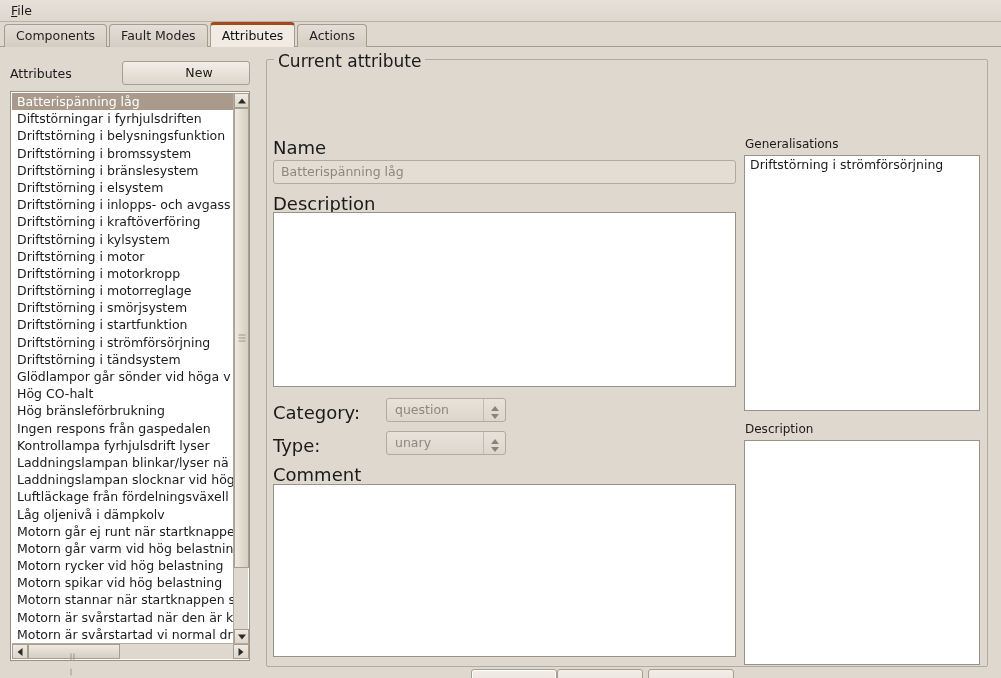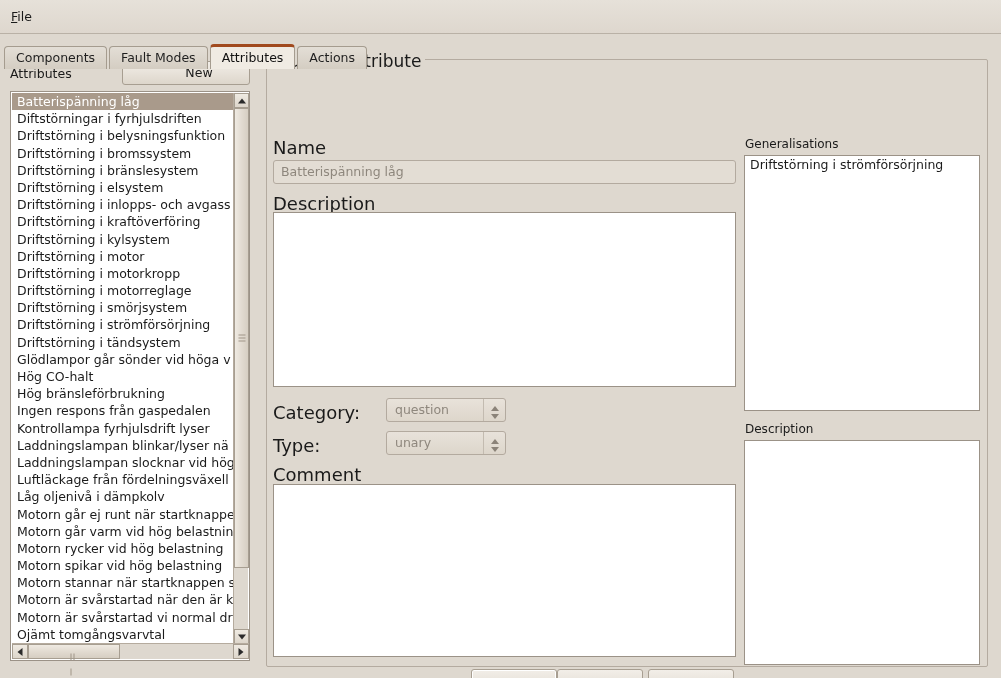--- a/index.html
+++ b/index.html
@@ -13,21 +13,21 @@
     overflow: hidden;
     font-family: "DejaVu Sans", "Liberation Sans", sans-serif;
     font-size: 12.5px;
     color: #1a1a1a;
     position: relative;
     -webkit-font-smoothing: antialiased;
   }
 
   
   #menubar {
-    height: 34px;
+    height: 22px;
     background: linear-gradient(to bottom, #e6e1d9 0%, #ded7ce 100%);
     border-bottom: 1px solid #b9b1a6;
     display: flex;
     align-items: center;
     padding-left: 7px;
     box-sizing: border-box;
   }
   .menu-item {
     padding: 2px 7px 2px 4px;
     font-size: 12.5px;
@@ -38,21 +38,20 @@
 
   
   #tabbar {
     height: 25px;
     position: relative;
     background: #ded8cf;
     display: flex;
     align-items: flex-end;
     padding-left: 4px;
     box-sizing: border-box;
-    margin-top: 10px;
   }
   #tabbar::after {
     content: "";
     position: absolute;
     left: 0; right: 0; bottom: 0;
     height: 1px;
     background: #a59c8f;
   }
   .tab {
     position: relative;
@@ -392,20 +391,21 @@
           <div class="list-row">Driftstörning i bromssystem</div>
           <div class="list-row">Driftstörning i bränslesystem</div>
           <div class="list-row">Driftstörning i elsystem</div>
           <div class="list-row">Driftstörning i inlopps- och avgass</div>
           <div class="list-row">Driftstörning i kraftöverföring</div>
           <div class="list-row">Driftstörning i kylsystem</div>
           <div class="list-row">Driftstörning i motor</div>
           <div class="list-row">Driftstörning i motorkropp</div>
           <div class="list-row">Driftstörning i motorreglage</div>
           <div class="list-row">Driftstörning i smörjsystem</div>
+          <div class="list-row">Driftstörning i startfunktion</div>
           <div class="list-row">Driftstörning i strömförsörjning</div>
           <div class="list-row">Driftstörning i tändsystem</div>
           <div class="list-row">Glödlampor går sönder vid höga v</div>
           <div class="list-row">Hög CO-halt</div>
           <div class="list-row">Hög bränsleförbrukning</div>
           <div class="list-row">Ingen respons från gaspedalen</div>
           <div class="list-row">Kontrollampa fyrhjulsdrift lyser</div>
           <div class="list-row">Laddningslampan blinkar/lyser nä</div>
           <div class="list-row">Laddningslampan slocknar vid hög</div>
           <div class="list-row">Luftläckage från fördelningsväxell</div>

